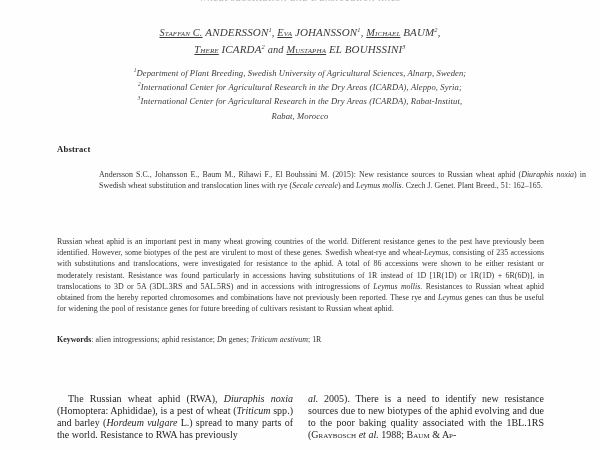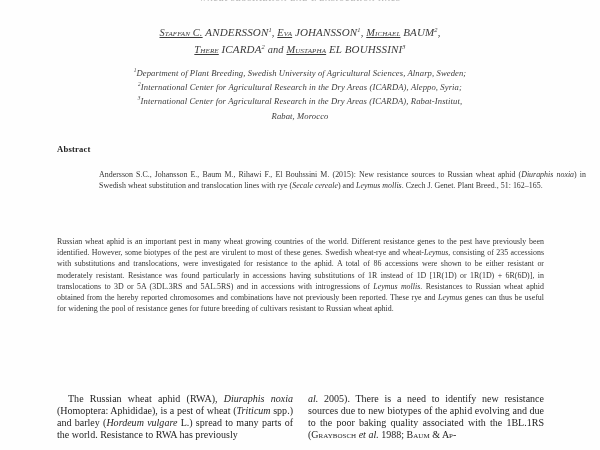--- a/index.html
+++ b/index.html
@@ -157,20 +157,21 @@
     <div><sup>3</sup><span>International Center for Agricultural Research in the Dry Areas (ICARDA), Rabat-Institut,</span></div>
     <div><span>Rabat, Morocco</span></div>
   </div>
 
   <div class="abstract-head">Abstract</div>
 
   <div class="abs-block abs-citation"><span>Andersson S.C., Johansson E., Baum M., Rihawi F., El Bouhssini M. (2015): New resistance sources to Russian wheat aphid (</span><i>Diuraphis noxia</i><span>) in Swedish wheat substitution and translocation lines with rye (</span><i>Secale cereale</i><span>) and </span><i>Leymus mollis</i><span>. Czech J. Genet. Plant Breed., 51: 162–165.</span></div>
 
   <div class="abs-block abs-body"><span>Russian wheat aphid is an important pest in many wheat growing countries of the world. Different resistance genes to the pest have previously been identified. However, some biotypes of the pest are virulent to most of these genes. Swedish wheat-rye and wheat-</span><i>Leymus</i><span>, consisting of 235 accessions with substitutions and translocations, were investigated for resistance to the aphid. A total of 86 accessions were shown to be either resistant or moderately resistant. Resistance was found particularly in accessions having substitutions of 1R instead of 1D [1R(1D) or 1R(1D) + 6R(6D)], in translocations to 3D or 5A (3DL.3RS and 5AL.5RS) and in accessions with introgressions of </span><i>Leymus mollis</i><span>. Resistances to Russian wheat aphid obtained from the hereby reported chromosomes and combinations have not previously been reported. These rye and </span><i>Leymus</i><span> genes can thus be useful for widening the pool of resistance genes for future breeding of cultivars resistant to Russian wheat aphid.</span></div>
 
+  <div class="abs-block abs-keywords"><b>Keywords</b><span>: alien introgressions; aphid resistance; </span><i>Dn</i><span> genes; </span><i>Triticum aestivum</i><span>; 1R</span></div>
 
   <div class="columns">
     <div class="col col-left indent"><span>The Russian wheat aphid (RWA), </span><i>Diuraphis noxia</i><span> (Homoptera: Aphididae), is a pest of wheat (</span><i>Triticum</i><span> spp.) and barley (</span><i>Hordeum vulgare</i><span> L.) spread to many parts of the world. Resistance to RWA has previously</span></div>
 
     <div class="col col-right"><i>al.</i><span> 2005). There is a need to identify new resistance sources due to new biotypes of the aphid evolving and due to the poor baking quality associated with the 1BL.1RS (</span><span class="smallcaps">Graybosch</span> <i>et al.</i><span> 1988; </span><span class="smallcaps">Baum &amp; Ap-</span></div>
   </div>
 
 </div>
 
 </body></html>

